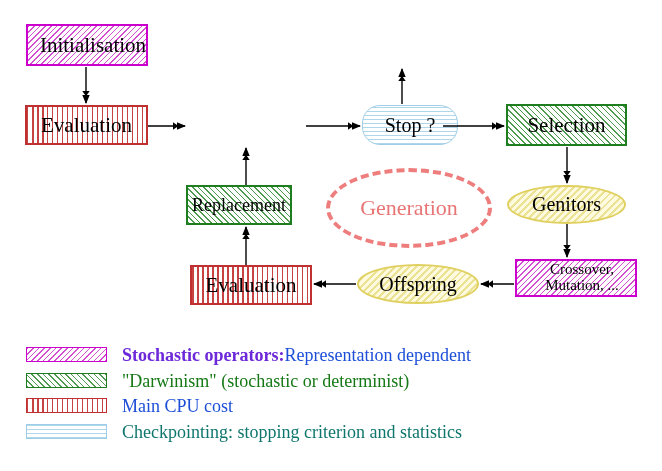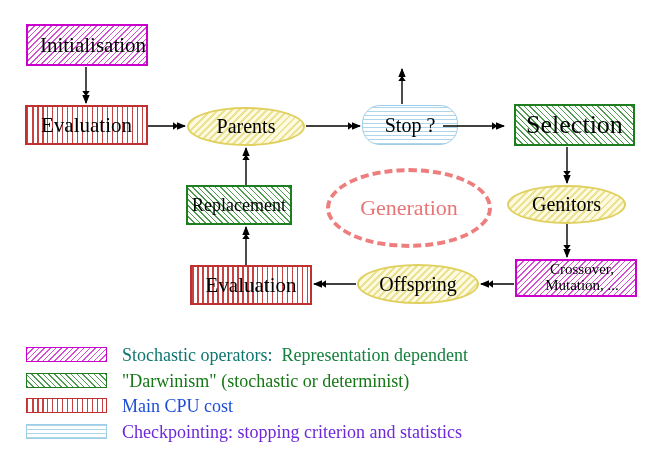--- a/index.html
+++ b/index.html
@@ -53,21 +53,21 @@
     border: 2px solid #e0d060;
     border-radius: 50%;
     background-color: #fdfadf;
     background-image: repeating-linear-gradient(135deg, #ece294 0px, #ece294 2px, transparent 2px, transparent 5px);
   }
   #initialisation   { left: 26px;  top: 24px;  width: 122px; height: 42px; font-size: 21px; }
   #evaluation-top   { left: 25px;  top: 105px; width: 123px; height: 40px; font-size: 21px; }
   #parents          { left: 187px; top: 107px; width: 118px; height: 39px; }
   #best-individual  { left: 291px; top: 41px;  width: 202px; height: 26px; }
   #stop             { left: 362px; top: 105px; width: 96px;  height: 40px; border-radius: 18px; }
-  #selection        { left: 506px; top: 104px; width: 121px; height: 42px; font-size: 26px; margin-left: 8px; }
+  #selection        { left: 506px; top: 104px; width: 121px; height: 42px; font-size: 21px; }
   #genitors         { left: 507px; top: 185px; width: 119px; height: 39px; }
   #crossover        { left: 515px; top: 259px; width: 122px; height: 38px; font-size: 15px; flex-direction: column; }
   #offspring        { left: 357px; top: 264px; width: 122px; height: 40px; }
   #evaluation-bottom{ left: 190px; top: 265px; width: 122px; height: 40px; font-size: 21px; }
   #replacement      { left: 186px; top: 185px; width: 106px; height: 40px; font-size: 18px; }
   #generation {
     left: 326px; top: 168px; width: 166px; height: 80px;
     border: 4px dashed #ee7d7d;
     border-radius: 50%;
     color: #e87575;
@@ -87,34 +87,33 @@
   .legend-swatch.hatch-magenta, .legend-swatch.hatch-green,
   .legend-swatch.stripes-red { border-width: 1.5px; }
   .legend-label {
     position: absolute; left: 96px; top: -2px;
     font-size: 18px; white-space: nowrap;
   }
   #legend-row-1 { top: 347px; }
   #legend-row-2 { top: 373px; }
   #legend-row-3 { top: 398px; }
   #legend-row-4 { top: 424px; }
-  .lg-magenta { color: #0f766e; }
-  .lg-gold    { color: #15803d; margin-left: 9px; }
+  .lg-magenta { color: #6d28d9; font-weight: bold; }
+  .lg-gold    { color: #1d4ed8; }
   .lg-green   { color: #157815; }
   .lg-red     { color: #1d4ed8; }
-  .lg-blue    { color: #6d28d9; }
+  .lg-blue    { color: #0f766e; }
 </style>
 </head>
 <body>
 
 <div id="canvas">
 
   <div id="initialisation" class="node hatch-magenta">Initialisation</div>
   <div id="evaluation-top" class="node stripes-red">Evaluation</div>
-  <div id="parents" class="node ellipse-yellow">Parents</div>
   <div id="stop" class="node stripes-cyan">Stop ?</div>
   <div id="selection" class="node hatch-green">Selection</div>
   <div id="genitors" class="node ellipse-yellow">Genitors</div>
   <div id="crossover" class="node hatch-magenta">
     <div>Crossover,</div>
     <div>Mutation, ...</div>
   </div>
   <div id="offspring" class="node ellipse-yellow">Offspring</div>
   <div id="evaluation-bottom" class="node stripes-red">Evaluation</div>
   <div id="replacement" class="node hatch-green">Replacement</div>

